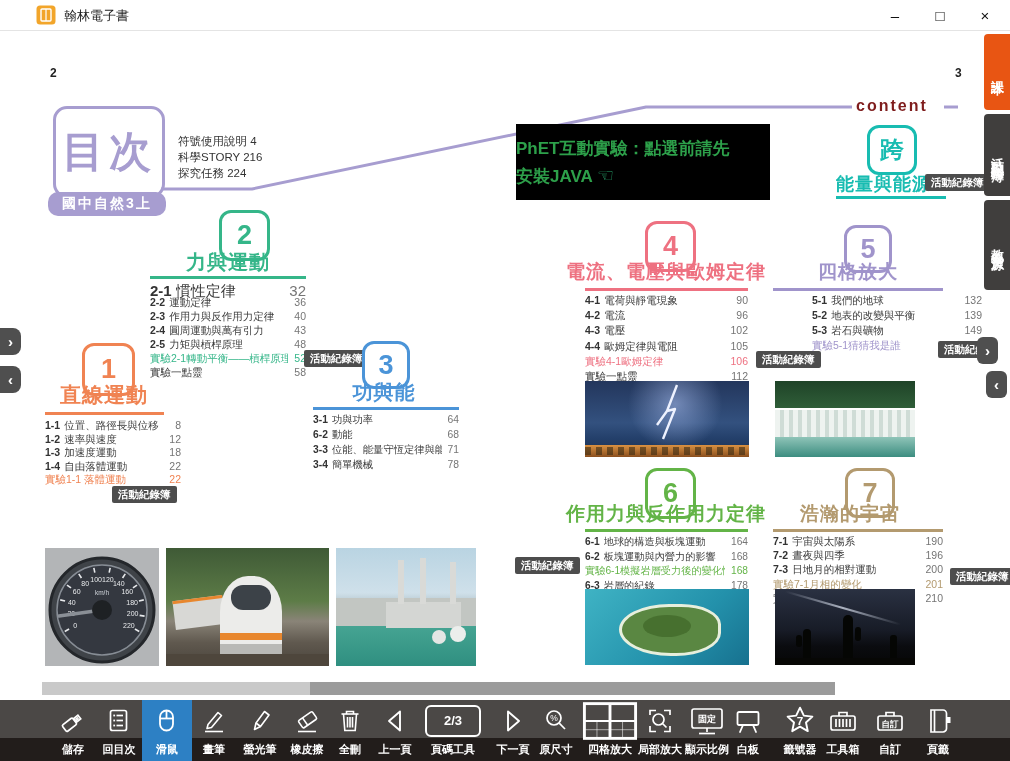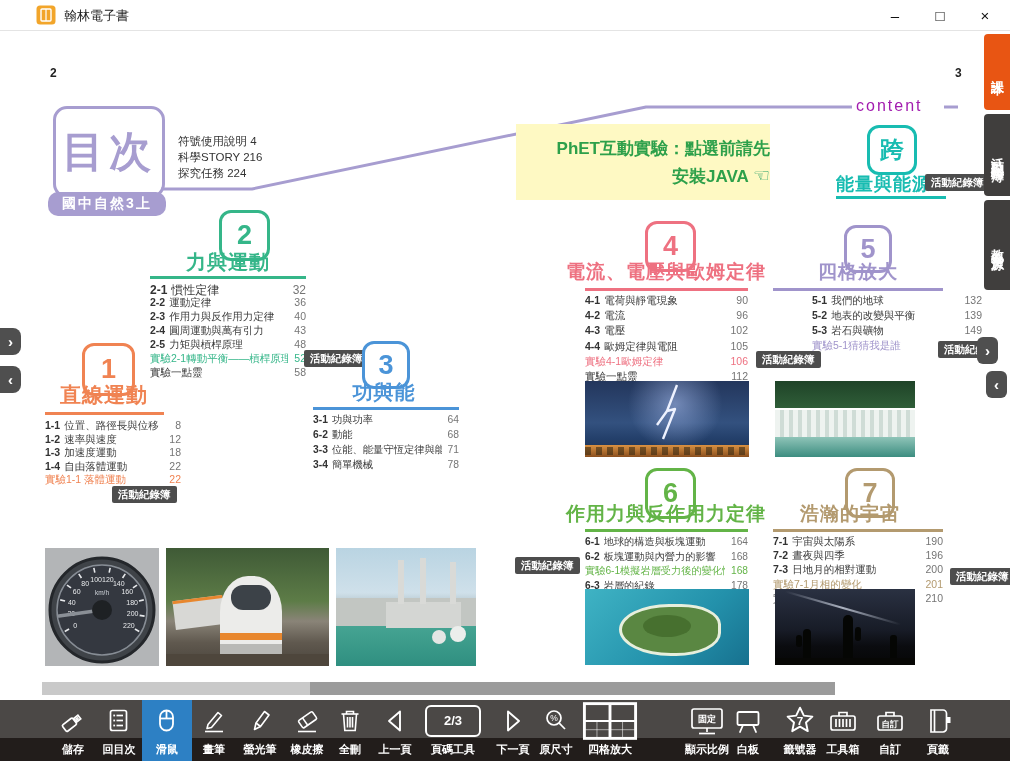--- a/index.html
+++ b/index.html
@@ -18,25 +18,25 @@
         font-weight:bold;font-size:13px;letter-spacing:3px;border-radius:4px 0 0 4px;}
   
   .tocbox{position:absolute;left:53px;top:106px;width:106px;height:86px;border:3.5px solid #a79dd0;
           border-radius:14px;display:flex;align-items:center;justify-content:center;}
   .toctitle{font-size:42px;font-weight:bold;color:#a79dd0;letter-spacing:5px;}
   .tocsubject{position:absolute;left:48px;top:192px;width:118px;height:24px;background:#a79dd0;
               border-radius:10px;color:#fff;font-weight:bold;font-size:14px;display:flex;
               align-items:center;justify-content:center;letter-spacing:2px;}
   .frontrow{position:absolute;font-size:11.5px;color:#333;white-space:nowrap;}
   .pagenum{position:absolute;font-size:12px;font-weight:bold;color:#222;}
-  .contentlbl{position:absolute;left:856px;top:97px;font-size:16px;font-weight:normal;
-              color:#a21caf;letter-spacing:2px;}
-  
-  .phet{position:absolute;left:516px;top:124px;width:254px;height:76px;background:#fef9c3;
-        display:flex;flex-direction:column;align-items:flex-end;justify-content:center;gap:4px;}
+  .contentlbl{position:absolute;left:856px;top:97px;font-size:16px;font-weight:bold;
+              color:#7f1d1d;letter-spacing:2px;}
+  
+  .phet{position:absolute;left:516px;top:124px;width:254px;height:76px;background:#000000;
+        display:flex;flex-direction:column;align-items:flex-start;justify-content:center;gap:4px;}
   .phet .l1{font-size:17px;font-weight:bold;color:#2da04a;}
   .phet .l2{font-size:17px;font-weight:bold;color:#2da04a;}
   .phet .hand{color:#27a06a;font-size:19px;font-weight:normal;}
   
   .numbox{position:absolute;display:flex;align-items:center;justify-content:center;background:#fff;
           border-style:solid;border-width:3.5px;border-radius:12px;font-weight:bold;}
   .chtitle{position:absolute;text-align:center;font-weight:bold;white-space:nowrap;letter-spacing:1px;}
   .chul{position:absolute;height:2.5px;}
   .chlist{position:absolute;}
   .chrow{display:flex;align-items:baseline;white-space:nowrap;}
@@ -140,21 +140,21 @@
       <div class="chrow accent" style="height: 13.6px; font-size: 10.5px; color: rgb(240, 131, 82);">
         <span class="lbl">實驗1-1 落體運動</span>
         <span class="pg">22</span>
       </div>
     </div>
     <div class="abadge" style="left: 112px; top: 486px;">活動紀錄簿</div>
     <div class="numbox" style="left: 219px; top: 210px; width: 45px; height: 45px; border-color: rgb(53, 182, 137); color: rgb(53, 182, 137); font-size: 27px;">2</div>
     <div class="chtitle" style="left: 143px; top: 249px; width: 170px; color: rgb(53, 182, 137); font-size: 20px;">力與運動</div>
     <div class="chul" style="left: 150px; top: 276px; width: 156px; background: rgb(53, 182, 137);"></div>
     <div class="chlist" style="left: 150px; top: 282px; width: 156px;">
-      <div class="chrow" style="height: 14px; font-size: 12px;">
+      <div class="chrow" style="height: 14px; font-size: 15px;">
         <span class="no">2-1</span>
         <span class="lbl">慣性定律</span>
         <span class="pg">32</span>
       </div>
       <div class="chrow" style="height: 14px; font-size: 10.5px;">
         <span class="no">2-2</span>
         <span class="lbl">運動定律</span>
         <span class="pg">36</span>
       </div>
       <div class="chrow" style="height: 14px; font-size: 10.5px;">
@@ -549,20 +549,35 @@
               <line x1="29" y1="3" x2="29" y2="39" stroke-width="3"></line>
               <line x1="2.5" y1="21" x2="55.5" y2="21" stroke-width="2"></line>
               <line x1="2.5" y1="30" x2="55.5" y2="30" stroke-width="0.8" opacity="0.7"></line>
               <line x1="15.5" y1="21" x2="15.5" y2="39" stroke-width="0.8" opacity="0.7"></line>
               <line x1="42" y1="21" x2="42" y2="39" stroke-width="0.8" opacity="0.7"></line>
             </g>
           </svg>
         </div>
         <div class="tb-label">四格放大</div>
       </div>
+      <div class="tb-item" style="left: 632px;">
+        <div class="tb-icon">
+          <svg width="30" height="28" viewBox="0 0 30 28">
+            <g fill="none" stroke="#fff" stroke-width="1.7">
+              <path d="M5 8 V3.5 H11"></path>
+              <path d="M25 8 V3.5 H19"></path>
+              <path d="M5 19 V24.5 H11"></path>
+              <path d="M25 19 V24.5 H19"></path>
+              <circle cx="13.5" cy="12.5" r="5.5"></circle>
+              <line x1="17.5" y1="16.5" x2="21.5" y2="20.5"></line>
+            </g>
+          </svg>
+        </div>
+        <div class="tb-label">局部放大</div>
+      </div>
       <div class="tb-item" style="left: 679px;">
         <div class="tb-icon">
           <svg width="36" height="30" viewBox="0 0 36 30">
             <g fill="none" stroke="#fff" stroke-width="1.7">
               <rect x="3" y="3" width="30" height="19" rx="2"></rect>
               <line x1="18" y1="22" x2="18" y2="26"></line>
               <line x1="10" y1="27.5" x2="26" y2="27.5"></line>
             </g>
             <text x="18" y="16" font-size="9" font-weight="bold" fill="#fff" text-anchor="middle" font-family="Liberation Sans,sans-serif">固定</text>
           </svg>

